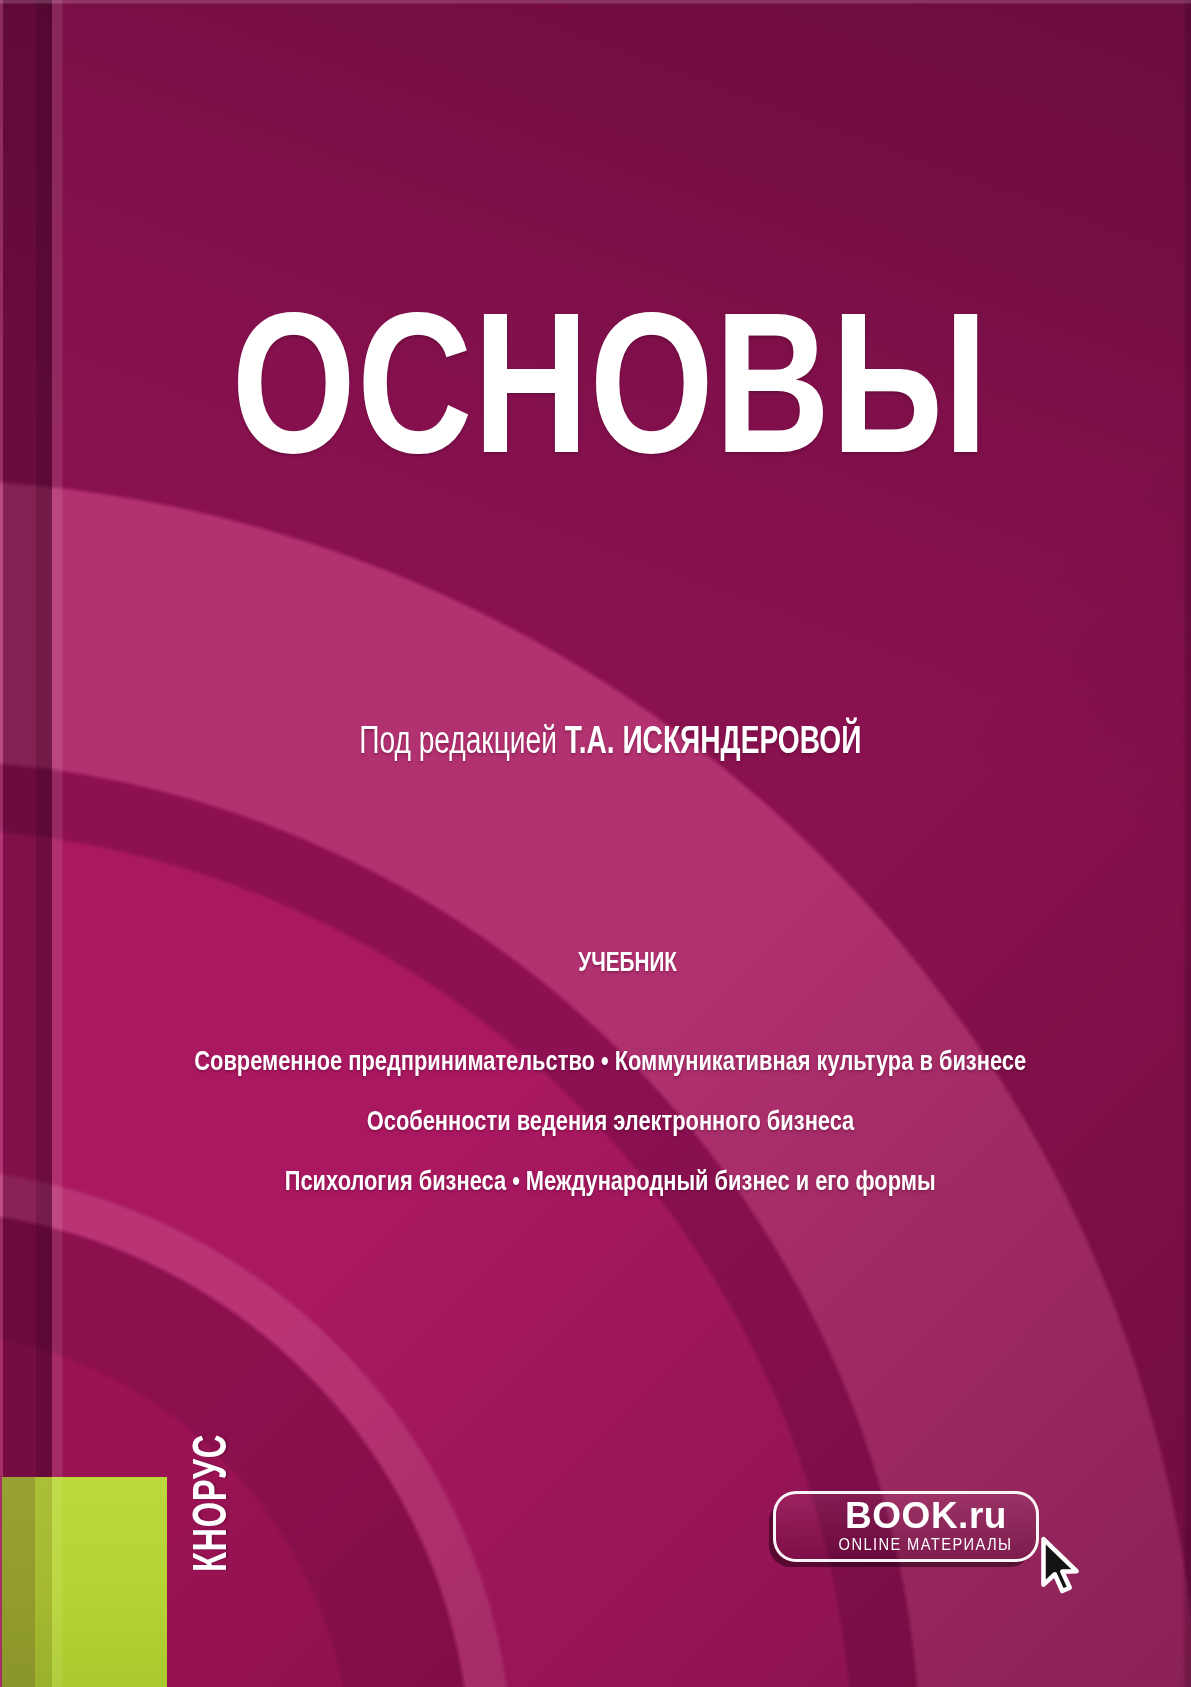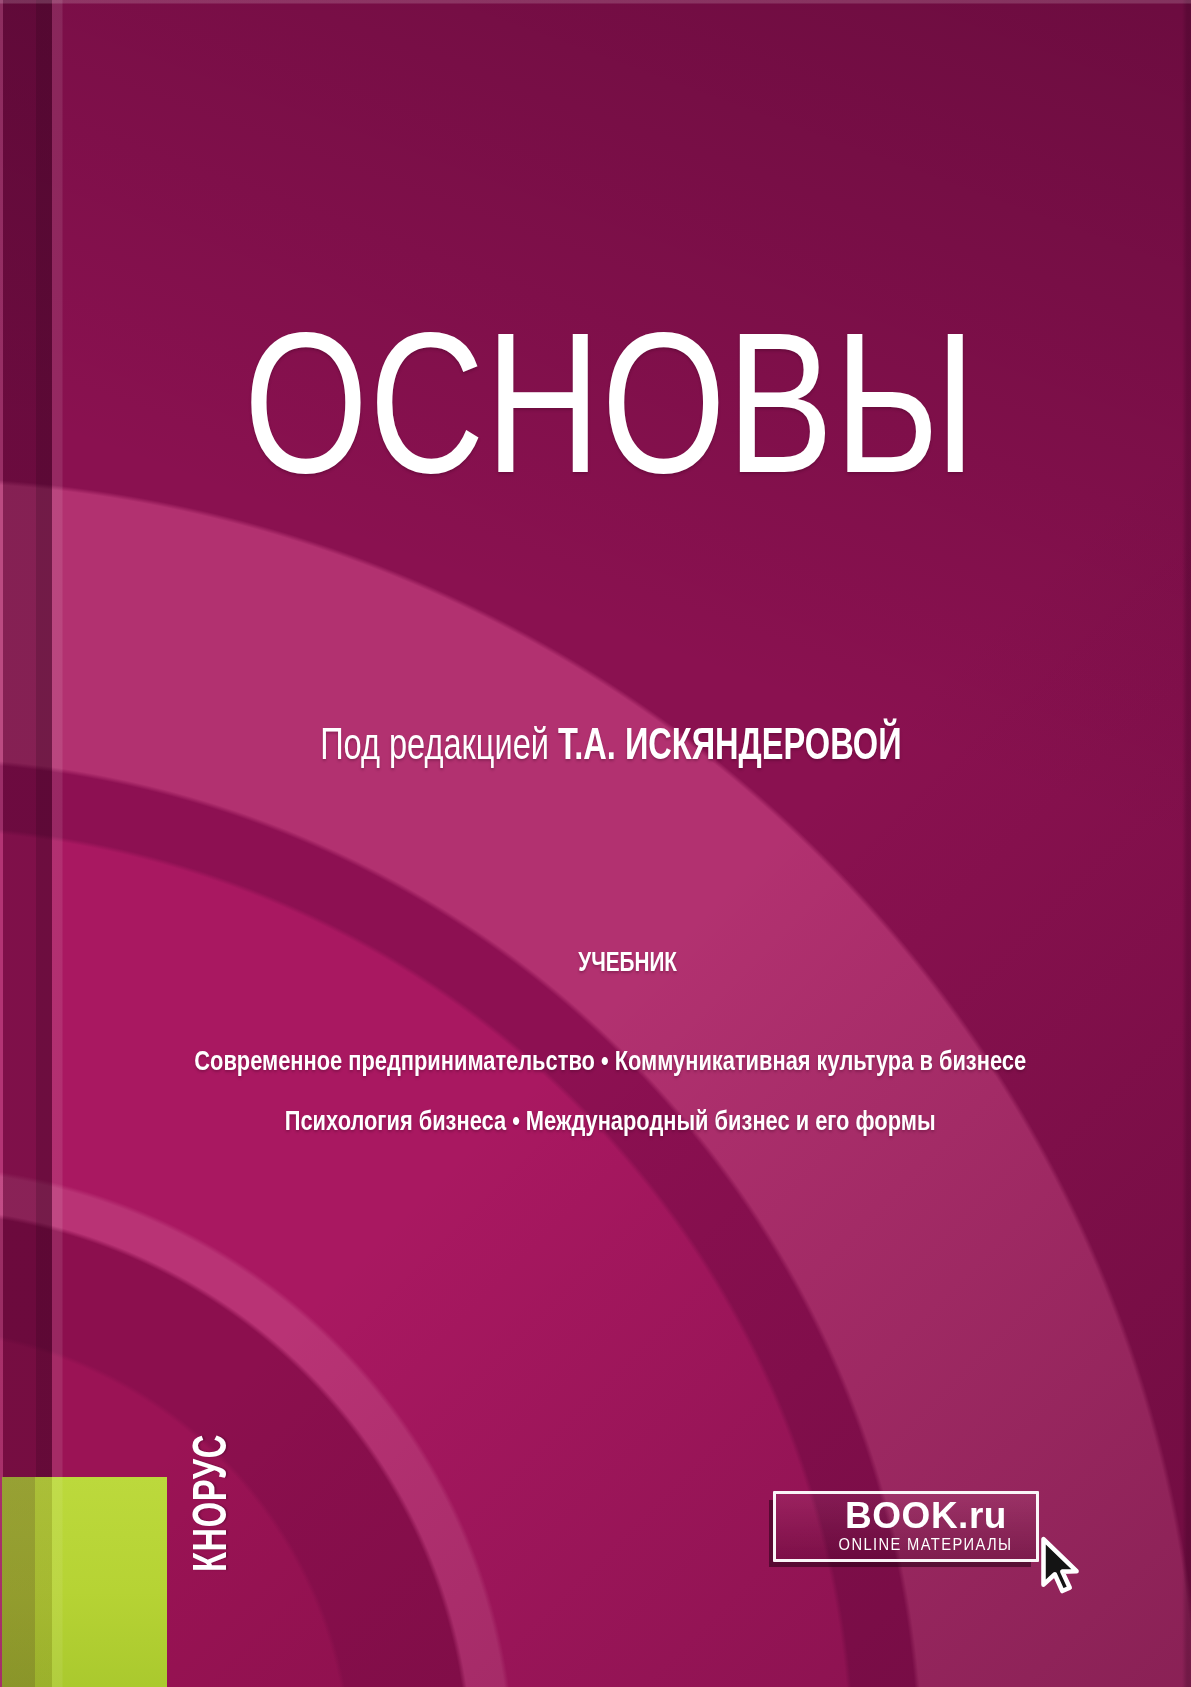--- a/index.html
+++ b/index.html
@@ -36,23 +36,23 @@
         #b93375 563px 600px,
         #a91861 605px 940px,
         #8d1052 945px 1008px,
         #b23170 1013px 1288px,
         #8a1150 1293px 100%);
   }
   .txt{position:absolute;left:30px;right:0;text-align:center;
        text-shadow:0 2px 3px rgba(55,0,32,.30);}
   .cond{display:inline-block;transform:scaleX(.80);white-space:nowrap;}
   
-  .title{top:320px;font-size:200px;line-height:165px;font-weight:400;letter-spacing:1px;}
+  .title{top:300px;font-size:200px;line-height:165px;font-weight:700;letter-spacing:1px;}
   
-  .editor{top:719px;font-size:44px;font-weight:400;}
+  .editor{top:719px;font-size:38px;font-weight:400;}
   .editor .cond{transform:scaleX(.74);}
   .editor b{font-weight:700;}
   
   .booktype{top:946px;font-size:28px;font-weight:700;left:64px;}
   .booktype .cond{transform:scaleX(.74);}
   
   .topics{top:1031px;font-size:28px;font-weight:700;text-align:center;}
   .topics .line{height:60px;line-height:60px;}
   .topics .cond{transform:scaleX(.78);}
   
@@ -69,21 +69,21 @@
     transform:translate(-50%,-50%) rotate(-90deg) scaleX(.68);
     transform-origin:center;
     font-size:48px;font-weight:700;letter-spacing:1px;white-space:nowrap;
     text-shadow:0 2px 2px rgba(55,0,32,.35);
   }
   
   .badge{
     position:absolute;left:773px;top:1491px;width:266px;height:71px;
     box-sizing:border-box;
     border:3px solid rgba(255,255,255,.96);
-    border-radius:1px;
+    border-radius:23px;
     background:linear-gradient(180deg, rgba(255,255,255,.06), rgba(55,2,32,.24));
     box-shadow:-6px 7px 0 -2px rgba(38,0,22,.55);
     text-align:center;
     padding-left:40px;
   }
   .badge-title{font-size:37px;font-weight:700;line-height:40px;margin-top:2px;
                letter-spacing:.5px;}
   .badge-sub{font-size:16px;font-weight:400;line-height:18px;letter-spacing:1.5px;
              display:inline-block;transform:scaleX(.92);white-space:nowrap;}
   
@@ -103,20 +103,21 @@
   <div class="txt editor">
     <span class="cond"><span>Под редакцией</span>&nbsp;<b>Т.А. ИСКЯНДЕРОВОЙ</b></span>
   </div>
 
   <div class="txt booktype">
     <span class="cond">УЧЕБНИК</span>
   </div>
 
   <div class="txt topics">
     <div class="line"><span class="cond">Современное предпринимательство • Коммуникативная культура в бизнесе</span></div>
+    <div class="line"><span class="cond">Особенности ведения электронного бизнеса</span></div>
     <div class="line"><span class="cond">Психология бизнеса • Международный бизнес и его формы</span></div>
   </div>
 
   <div class="green-label"></div>
 
   <div class="knorus">КНОРУС</div>
 
   <div class="badge">
     <div class="badge-title">BOOK.ru</div>
     <div><span class="badge-sub">ONLINE МАТЕРИАЛЫ</span></div>

